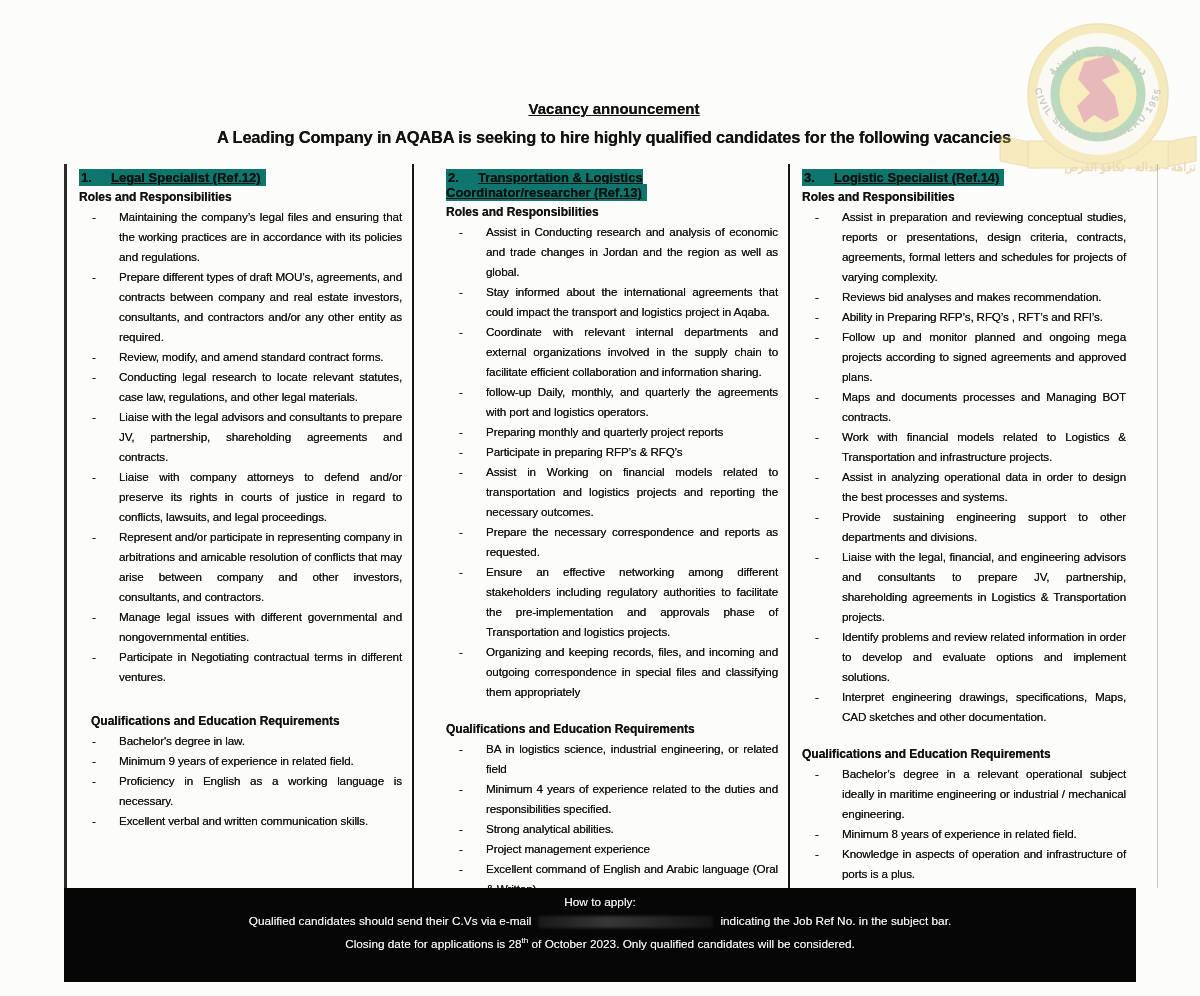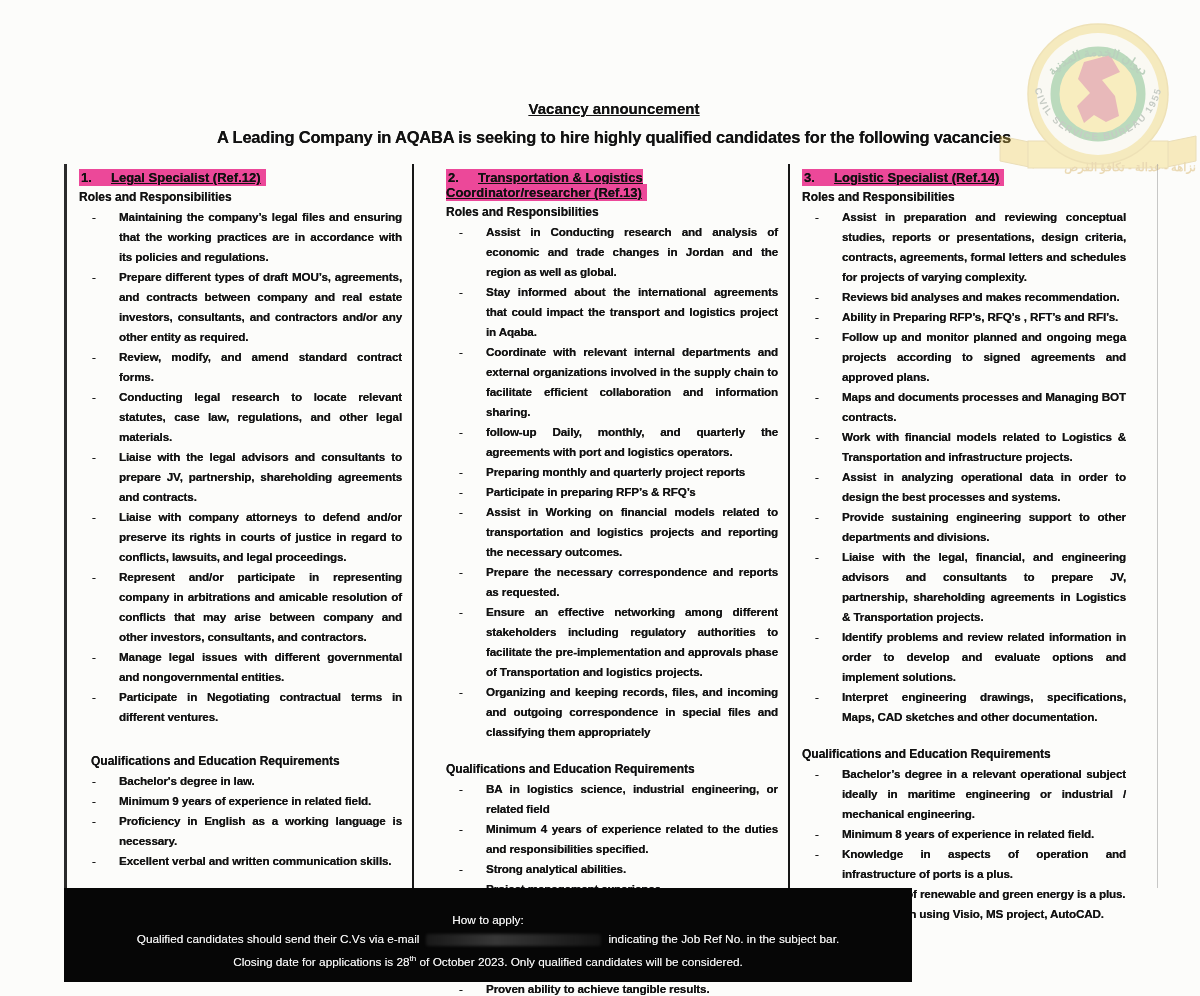--- a/index.html
+++ b/index.html
@@ -38,38 +38,38 @@
     display:flex;
     border-left:3px solid #2b2b2b;
   }
   .outer-right-line { position:absolute; left:1157px; top:164px; width:1px; height:724px; background:#9a9a9a; opacity:.55; }
   .col { padding:6px 8px 0 12px; }
   .col-1 { width:345px; }
   .col-2 { width:378px; border-left:2px solid #161616; border-right:2px solid #161616; padding-left:32px; }
   .col-3 { flex:1; }
 
   .job-head { font-size:13px; font-weight:bold; margin-bottom:5px; text-shadow:0 0 .3px rgba(0,0,0,.85); }
-  .job-head .hl { background:#ec4899; padding:1px 5px 1px 2px; }
+  .job-head .hl { background:#0f766e; padding:1px 5px 1px 2px; }
   .job-num { display:inline-block; min-width:18px; margin-right:12px; }
   .job-title { text-decoration:underline; }
 
   .sec-head { font-size:12px; font-weight:bold; margin:4px 0 3px; text-shadow:0 0 .3px rgba(0,0,0,.85); }
   .sec-head.quals { margin-top:20px; }
   .col-1 .sec-head.quals { margin-top:27px; margin-left:12px; }
 
   .bullet-item { display:flex; font-size:11.7px; line-height:20px; letter-spacing:-0.15px; text-shadow:0 0 .3px rgba(0,0,0,.8); }
   .dash { width:40px; padding-left:13px; flex:none; }
-  .bullet-text { flex:1; text-align:justify; padding-right:2px;font-weight:bold; }
+  .bullet-text { flex:1; text-align:justify; padding-right:2px; }
 
   
   .footer {
-    position:absolute; left:64px; top:888px; width:848px; height:94px;
+    position:absolute; left:64px; top:888px; width:1072px; height:94px;
     background:#060606; color:#f6f6f6;
     text-align:center; font-size:11.8px; line-height:19px;
-    padding-top:23px;
+    padding-top:5px;
   }
   .footer .line { text-shadow:0 0 .3px rgba(255,255,255,.6); }
   .email-redacted {
     display:inline-block; width:175px; height:12px; margin:0 7px; vertical-align:middle;
     background:linear-gradient(90deg, rgba(140,140,140,.14), rgba(170,170,170,.30) 40%, rgba(120,120,120,.12));
     filter:blur(1.5px); border-radius:2px;
   }
   sup.small { font-size:8px; }
 </style>
 </head>

